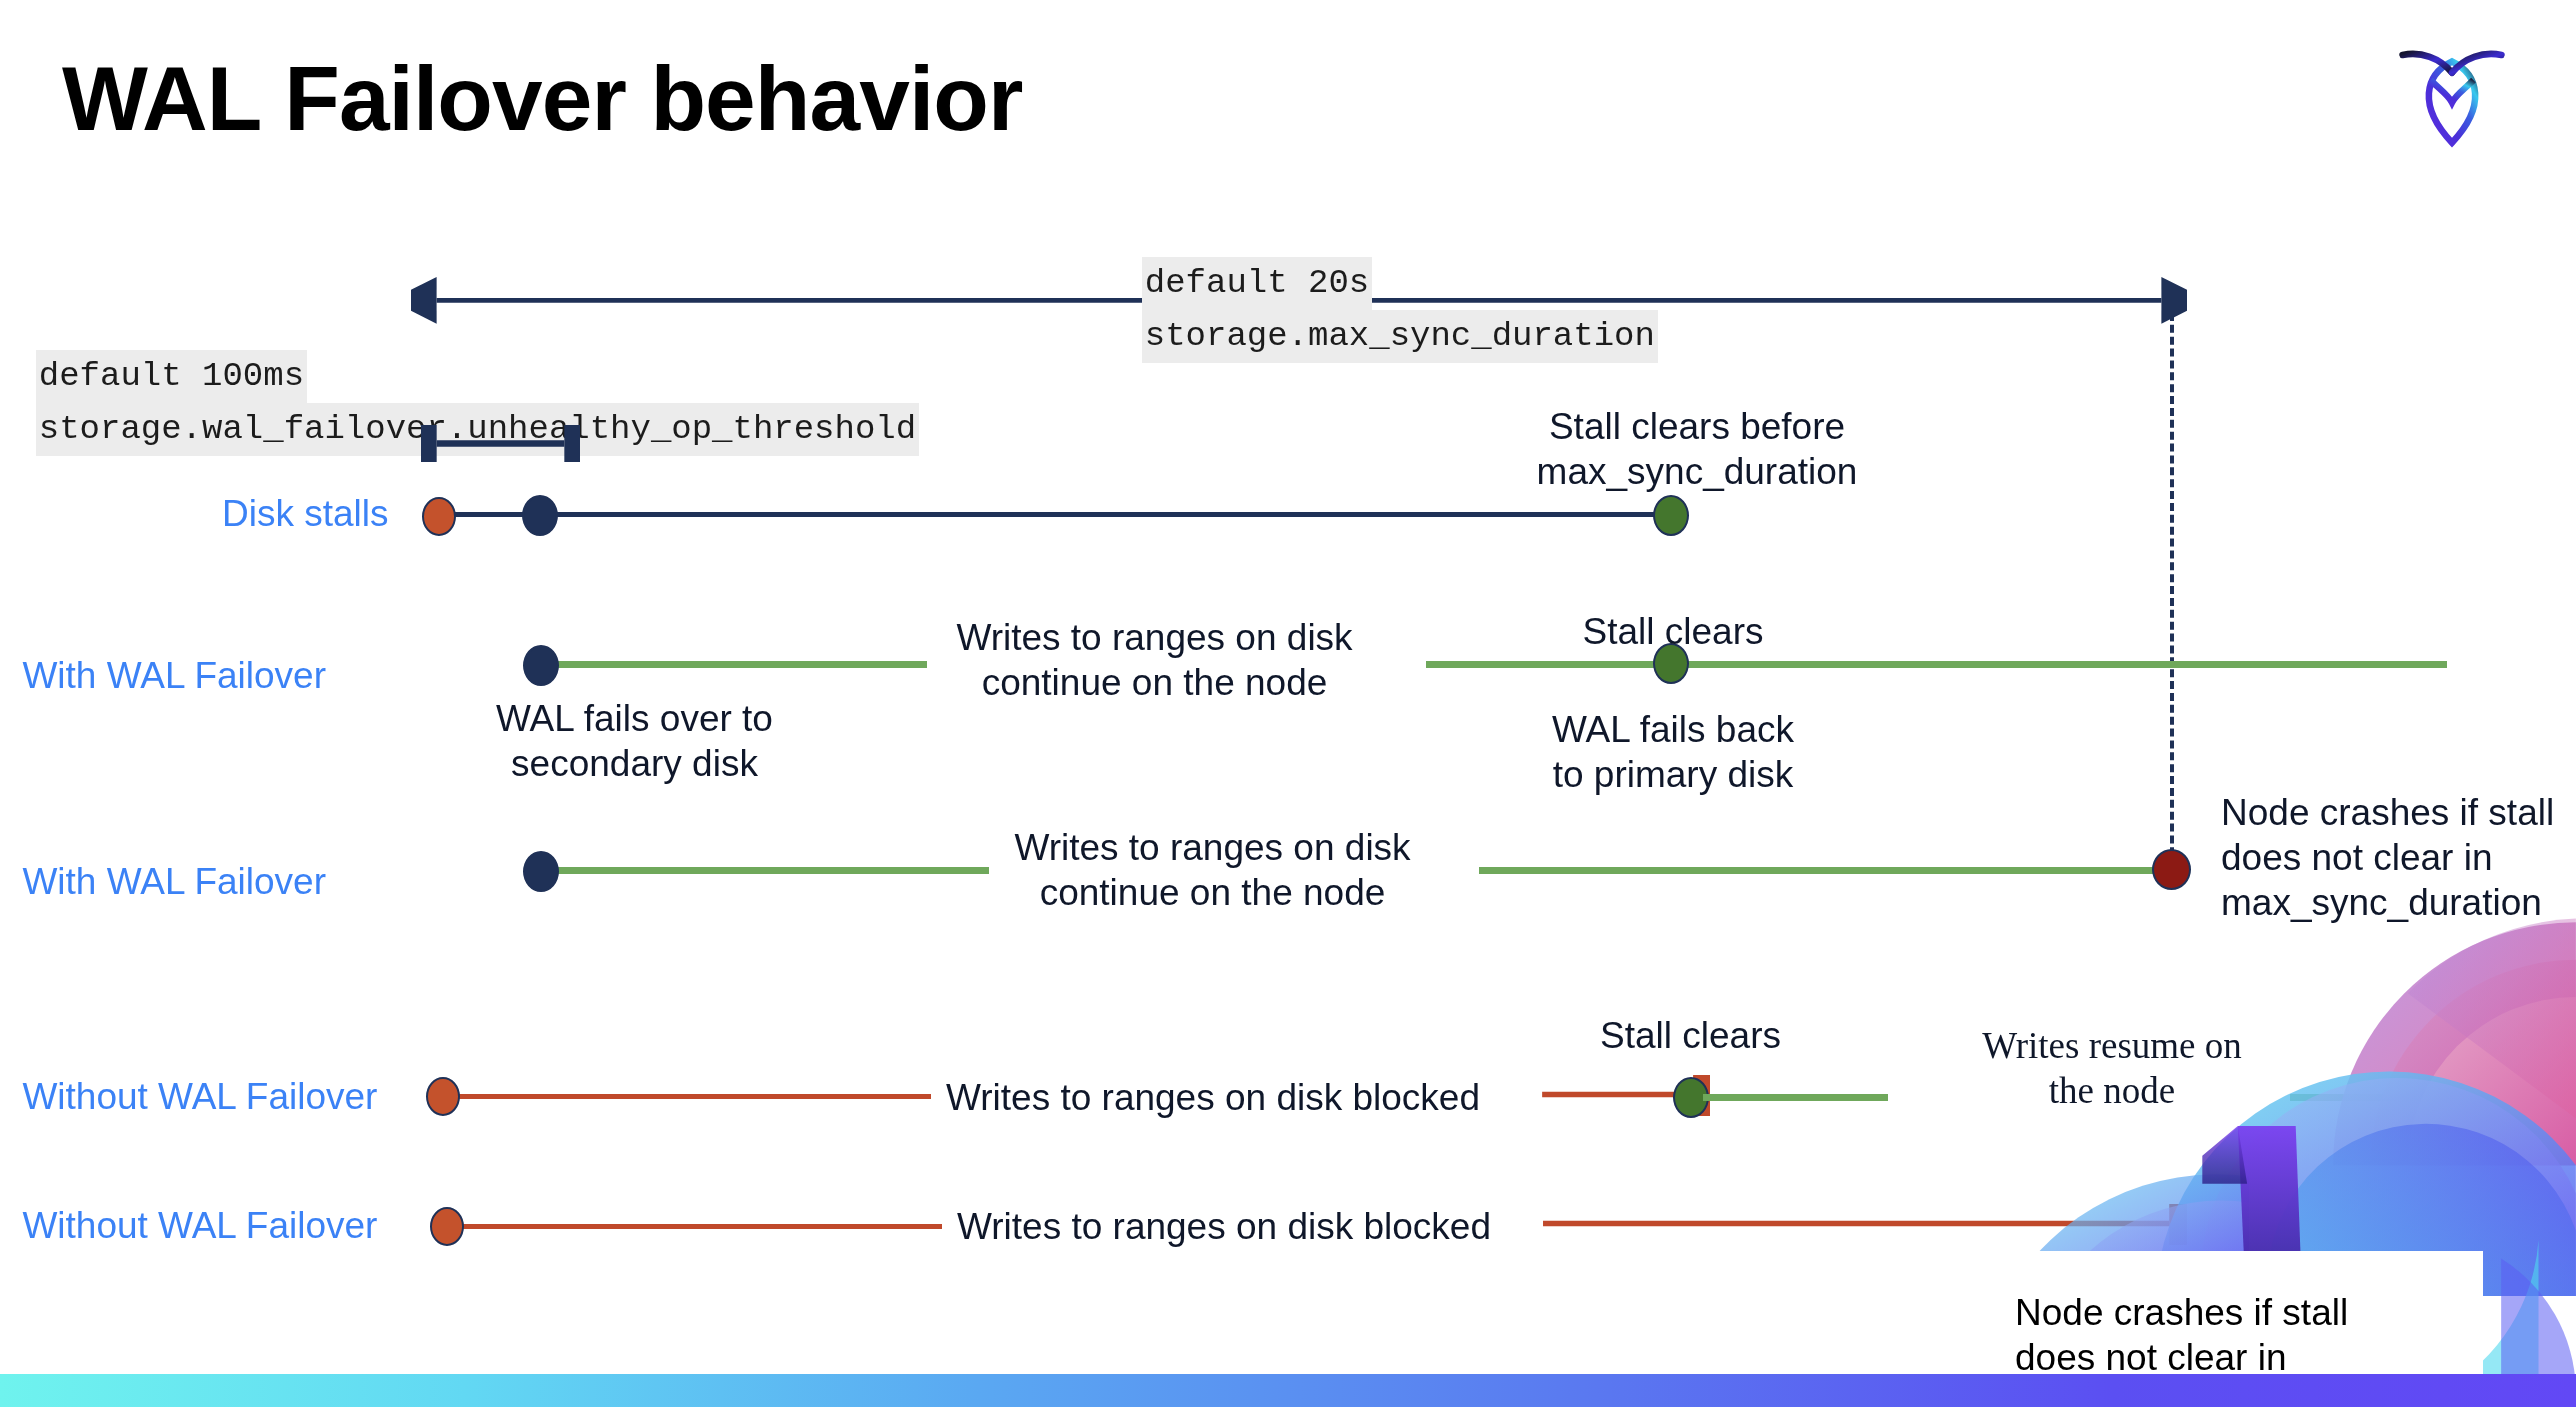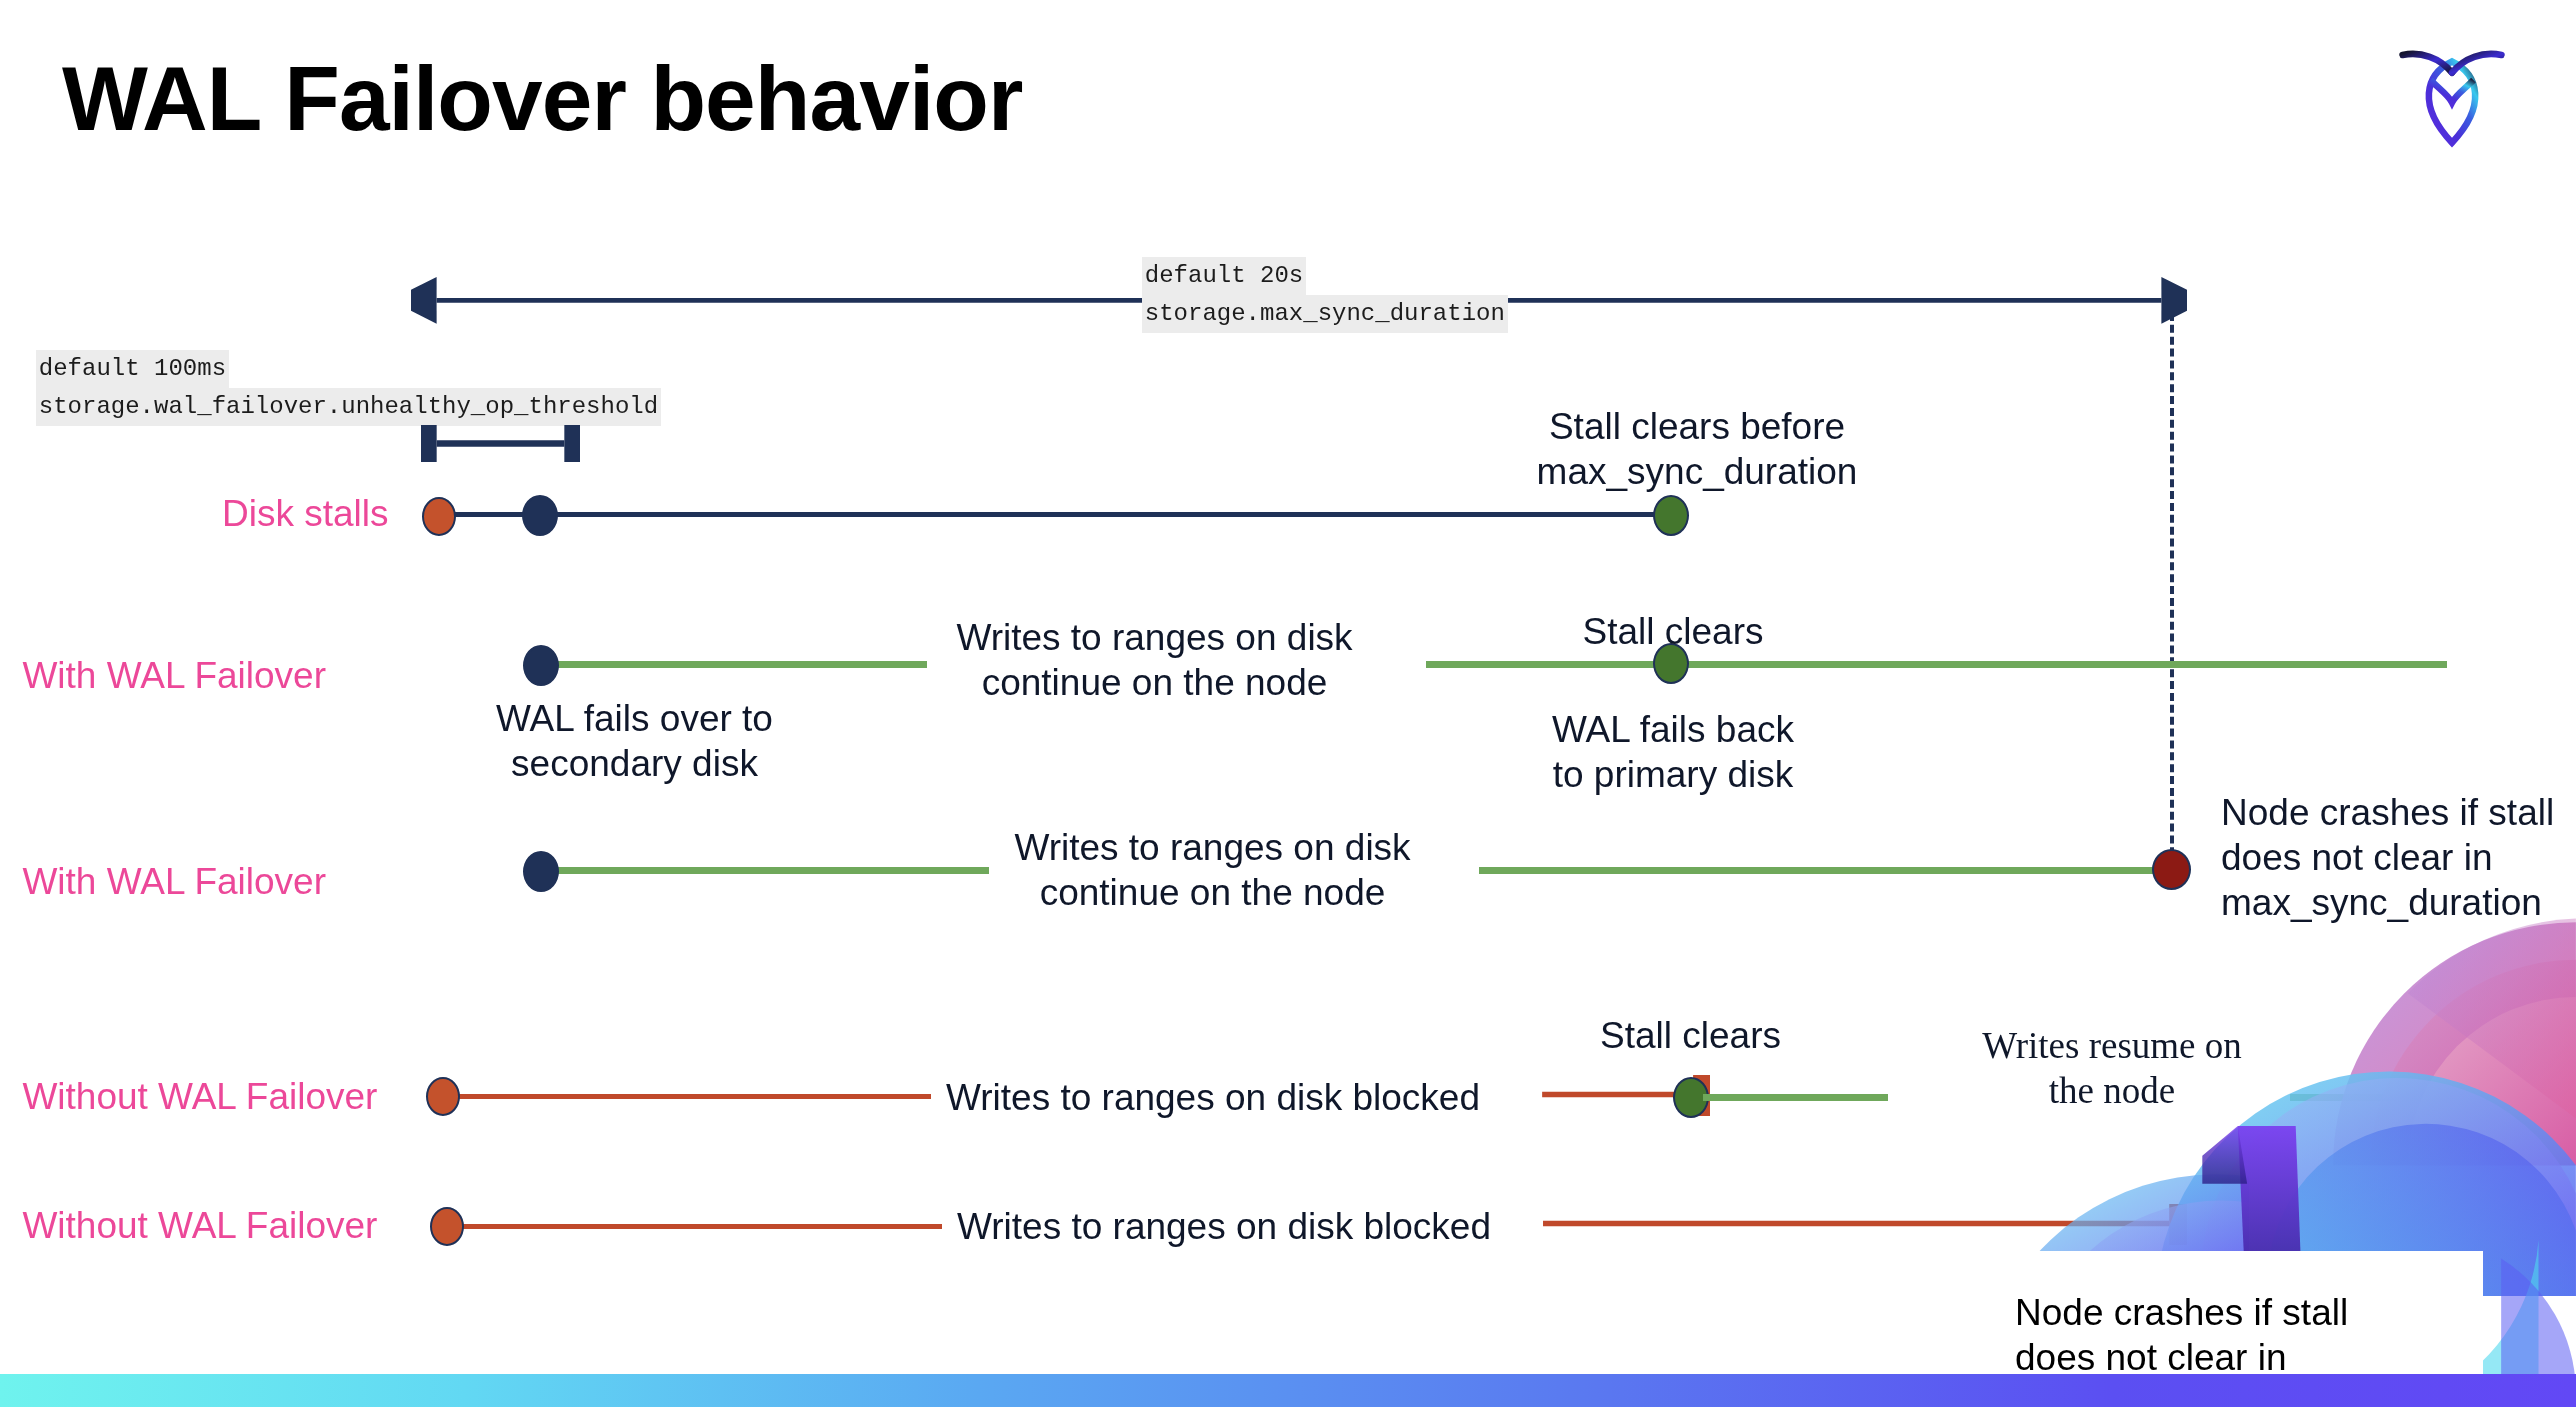--- a/index.html
+++ b/index.html
@@ -58,37 +58,37 @@
     bottom: 0;
     width: 654px;
     height: 523px;
     pointer-events: none;
   }
 
   
   .row-label {
     position: absolute;
     font-size: 37px;
-    color: #ec4899;
+    color: #3b82f6;
     white-space: nowrap;
     line-height: 1.18;
   }
   .note {
     position: absolute;
     font-size: 37px;
     color: #0f172a;
     line-height: 1.22;
     white-space: pre-line;
   }
   .note.center { text-align: center; }
 
   .mono-tag {
     position: absolute;
     font-family: "Liberation Mono", "DejaVu Sans Mono", monospace;
-    font-size: 24px;
+    font-size: 34px;
     color: #1c1c1c;
     line-height: 1.5;
     white-space: pre;
   }
   .mono-tag span {
     background: #ececec;
     display: inline-block;
     padding: 0.9px 2.8px;
   }
 

